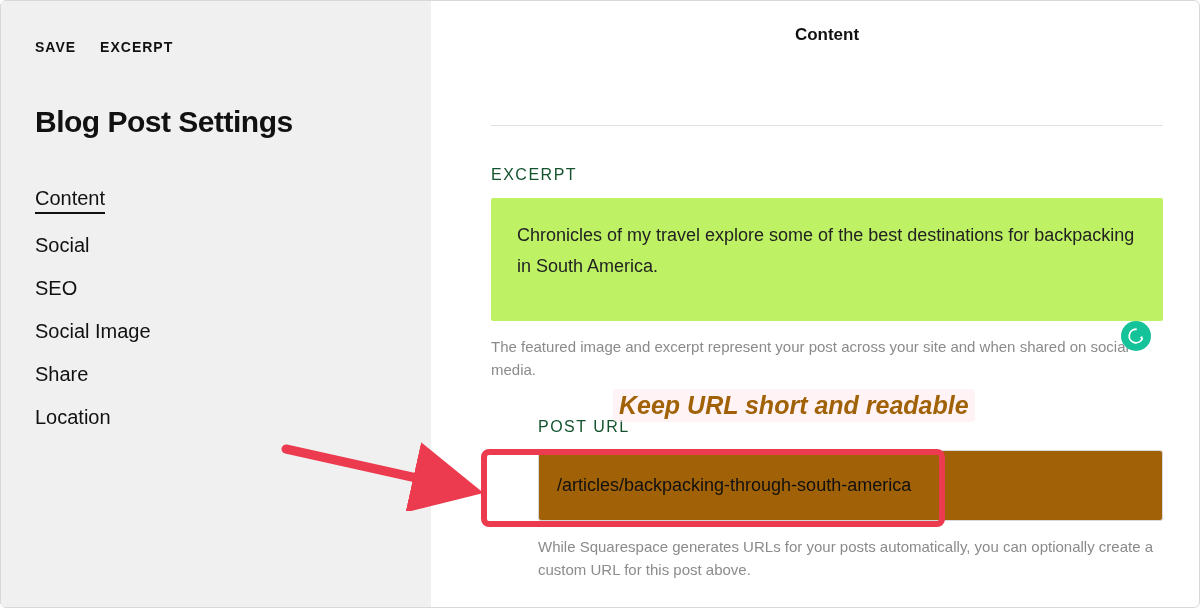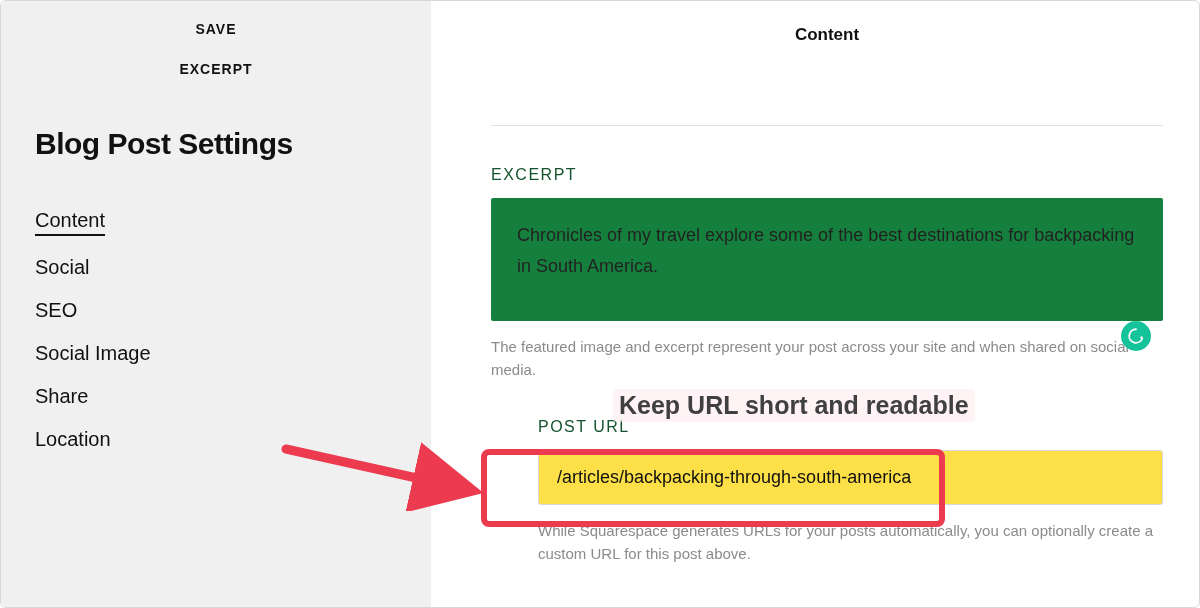--- a/index.html
+++ b/index.html
@@ -14,22 +14,21 @@
       position: relative;
     }
     .sidebar {
       width: 430px;
       background: #f0f0f0;
       padding: 0;
     }
     .topbar {
       display: flex;
       gap: 24px;
-      padding: 20px 34px 10px 34px;
-      flex-direction: column;
+      padding: 38px 34px 10px 34px;
     }
     .topbar button {
       border: none;
       background: transparent;
       font-size: 14px;
       letter-spacing: 1px;
       font-weight: 600;
       cursor: pointer;
       color: #111;
     }
@@ -75,70 +74,71 @@
       margin: 0 0 40px 0;
     }
     .section-label {
       font-size: 16px;
       letter-spacing: 1.5px;
       color: #14532d;
       font-weight: 500;
       margin-bottom: 14px;
     }
     .excerpt-box {
-      background: #15803d;
+      background: #bef264;
       padding: 22px 26px 40px 26px;
       font-size: 18px;
       line-height: 1.7;
       color: #222;
       border-radius: 2px;
     }
     .helper-text {
       font-size: 15px;
       color: #8b8b8b;
       line-height: 1.55;
       margin-top: 14px;
     }
     .post-url-section {
       margin-top: 36px;
       position: relative;
       margin-left: 47px;
     }
     .url-input {
       border: 1px solid #d8d8d8;
       border-radius: 3px;
-      padding: 16px 18px;
+      padding: 24px 18px;
       font-size: 18px;
       color: #111;
       width: 100%;
-      background: #fde047;
+      background: #a16207;
       font-family: inherit;
     }
     
     .anno-box {
       position: absolute;
       border: 6px solid #ec3a4f;
       border-radius: 8px;
       pointer-events: none;
       left: 480px;
       top: 448px;
       width: 464px;
       height: 78px;
     }
     .anno-text {
       position: absolute;
       left: 612px;
       top: 388px;
       font-size: 25px;
       font-weight: 700;
-      color: #404040;
+      color: #a16207;
       background: rgba(255,235,238,0.6);
       padding: 2px 6px;
       border-radius: 4px;
       pointer-events: none;
+      font-style: italic;
     }
     .anno-arrow {
       position: absolute;
       left: 280px;
       top: 430px;
       width: 205px;
       height: 80px;
       pointer-events: none;
     }
     .grammarly {

